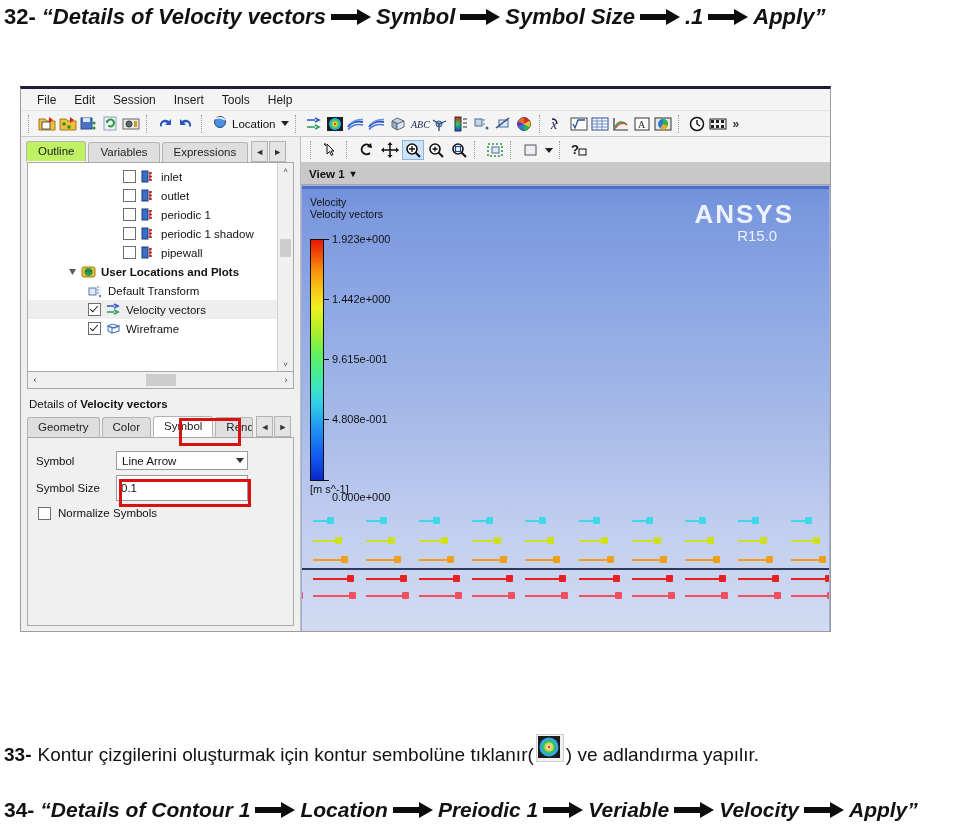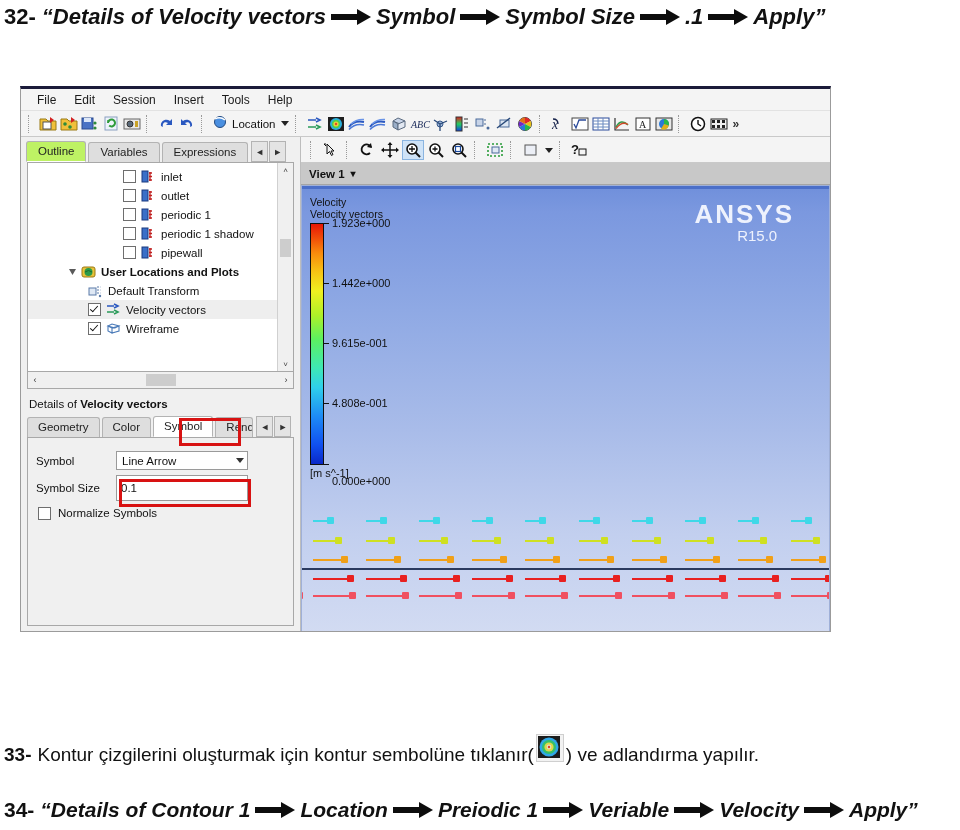--- a/index.html
+++ b/index.html
@@ -59,21 +59,21 @@
   }
   .menu-item{
     font-size:12px;color:#1a1a1a;padding:1px 9px;white-space:nowrap;text-align:right;
   }
 
   
   #toolbar{
     height:25px;background:#f4f4f4;border-bottom:1px solid #c9c9c9;
     display:flex;align-items:center;padding-left:4px;gap:1px;
   }
-  .tb-btn{width:20px;height:20px;display:flex;align-items:center;justify-content:center;}
+  .tb-btn{width:20px;height:20px;display:flex;align-items:center;justify-content:flex-start;}
   .tb-sep{width:5px;height:18px;border-left:1px dotted #9a9a9a;margin:0 3px;}
   .tb-loc{display:flex;align-items:center;gap:3px;font-size:11.5px;color:#111;padding:0 2px;}
   .tb-caret{width:0;height:0;border-left:4px solid transparent;border-right:4px solid transparent;border-top:5px solid #222;margin-left:3px;}
   .tb-more{font-size:12px;color:#333;padding:0 2px;font-weight:bold;}
 
   
   #main-split{display:flex;height:calc(100% - 47px);}
   #left-pane{width:279px;background:#f0f0f0;display:flex;flex-direction:column;border-right:1px solid #bdbdbd;}
   #right-pane{flex:1;background:#f0f0f0;display:flex;flex-direction:column;}
 
@@ -186,21 +186,21 @@
   }
   #view-bar span{font-size:11.5px;font-weight:bold;color:#111;}
   #viewport{
     flex:1;position:relative;overflow:hidden;
     background:linear-gradient(to bottom,#6f8fdb 0%,#7b98df 6%,#8fa9e4 28%,#a9bce9 55%,#c2cfef 78%,#d2dbf2 100%);
   }
 
   
   #legend{position:absolute;left:9px;top:11px;color:#111;}
   .legend-title{font-size:10.5px;line-height:12px;color:#111;}
-  #legend-bar-wrap{position:relative;margin-top:3px;height:242px;}
+  #legend-bar-wrap{position:relative;margin-top:19px;height:242px;}
   #legend-bar{
     position:absolute;left:0;top:0;width:14px;height:242px;
     border:1px solid #101010;box-sizing:border-box;
     background:linear-gradient(to top,
       #0a28c8 0%, #1050f0 8%, #1e8cf5 20%, #2fd0ea 32%,
       #3ee8b4 40%, #5cf060 52%, #aef028 62%, #f0f020 72%,
       #f7c414 80%, #f88a0c 88%, #f04e08 94%, #e81606 100%);
   }
   .legend-tick{
     position:absolute;left:14px;width:5px;height:1px;background:#111;

